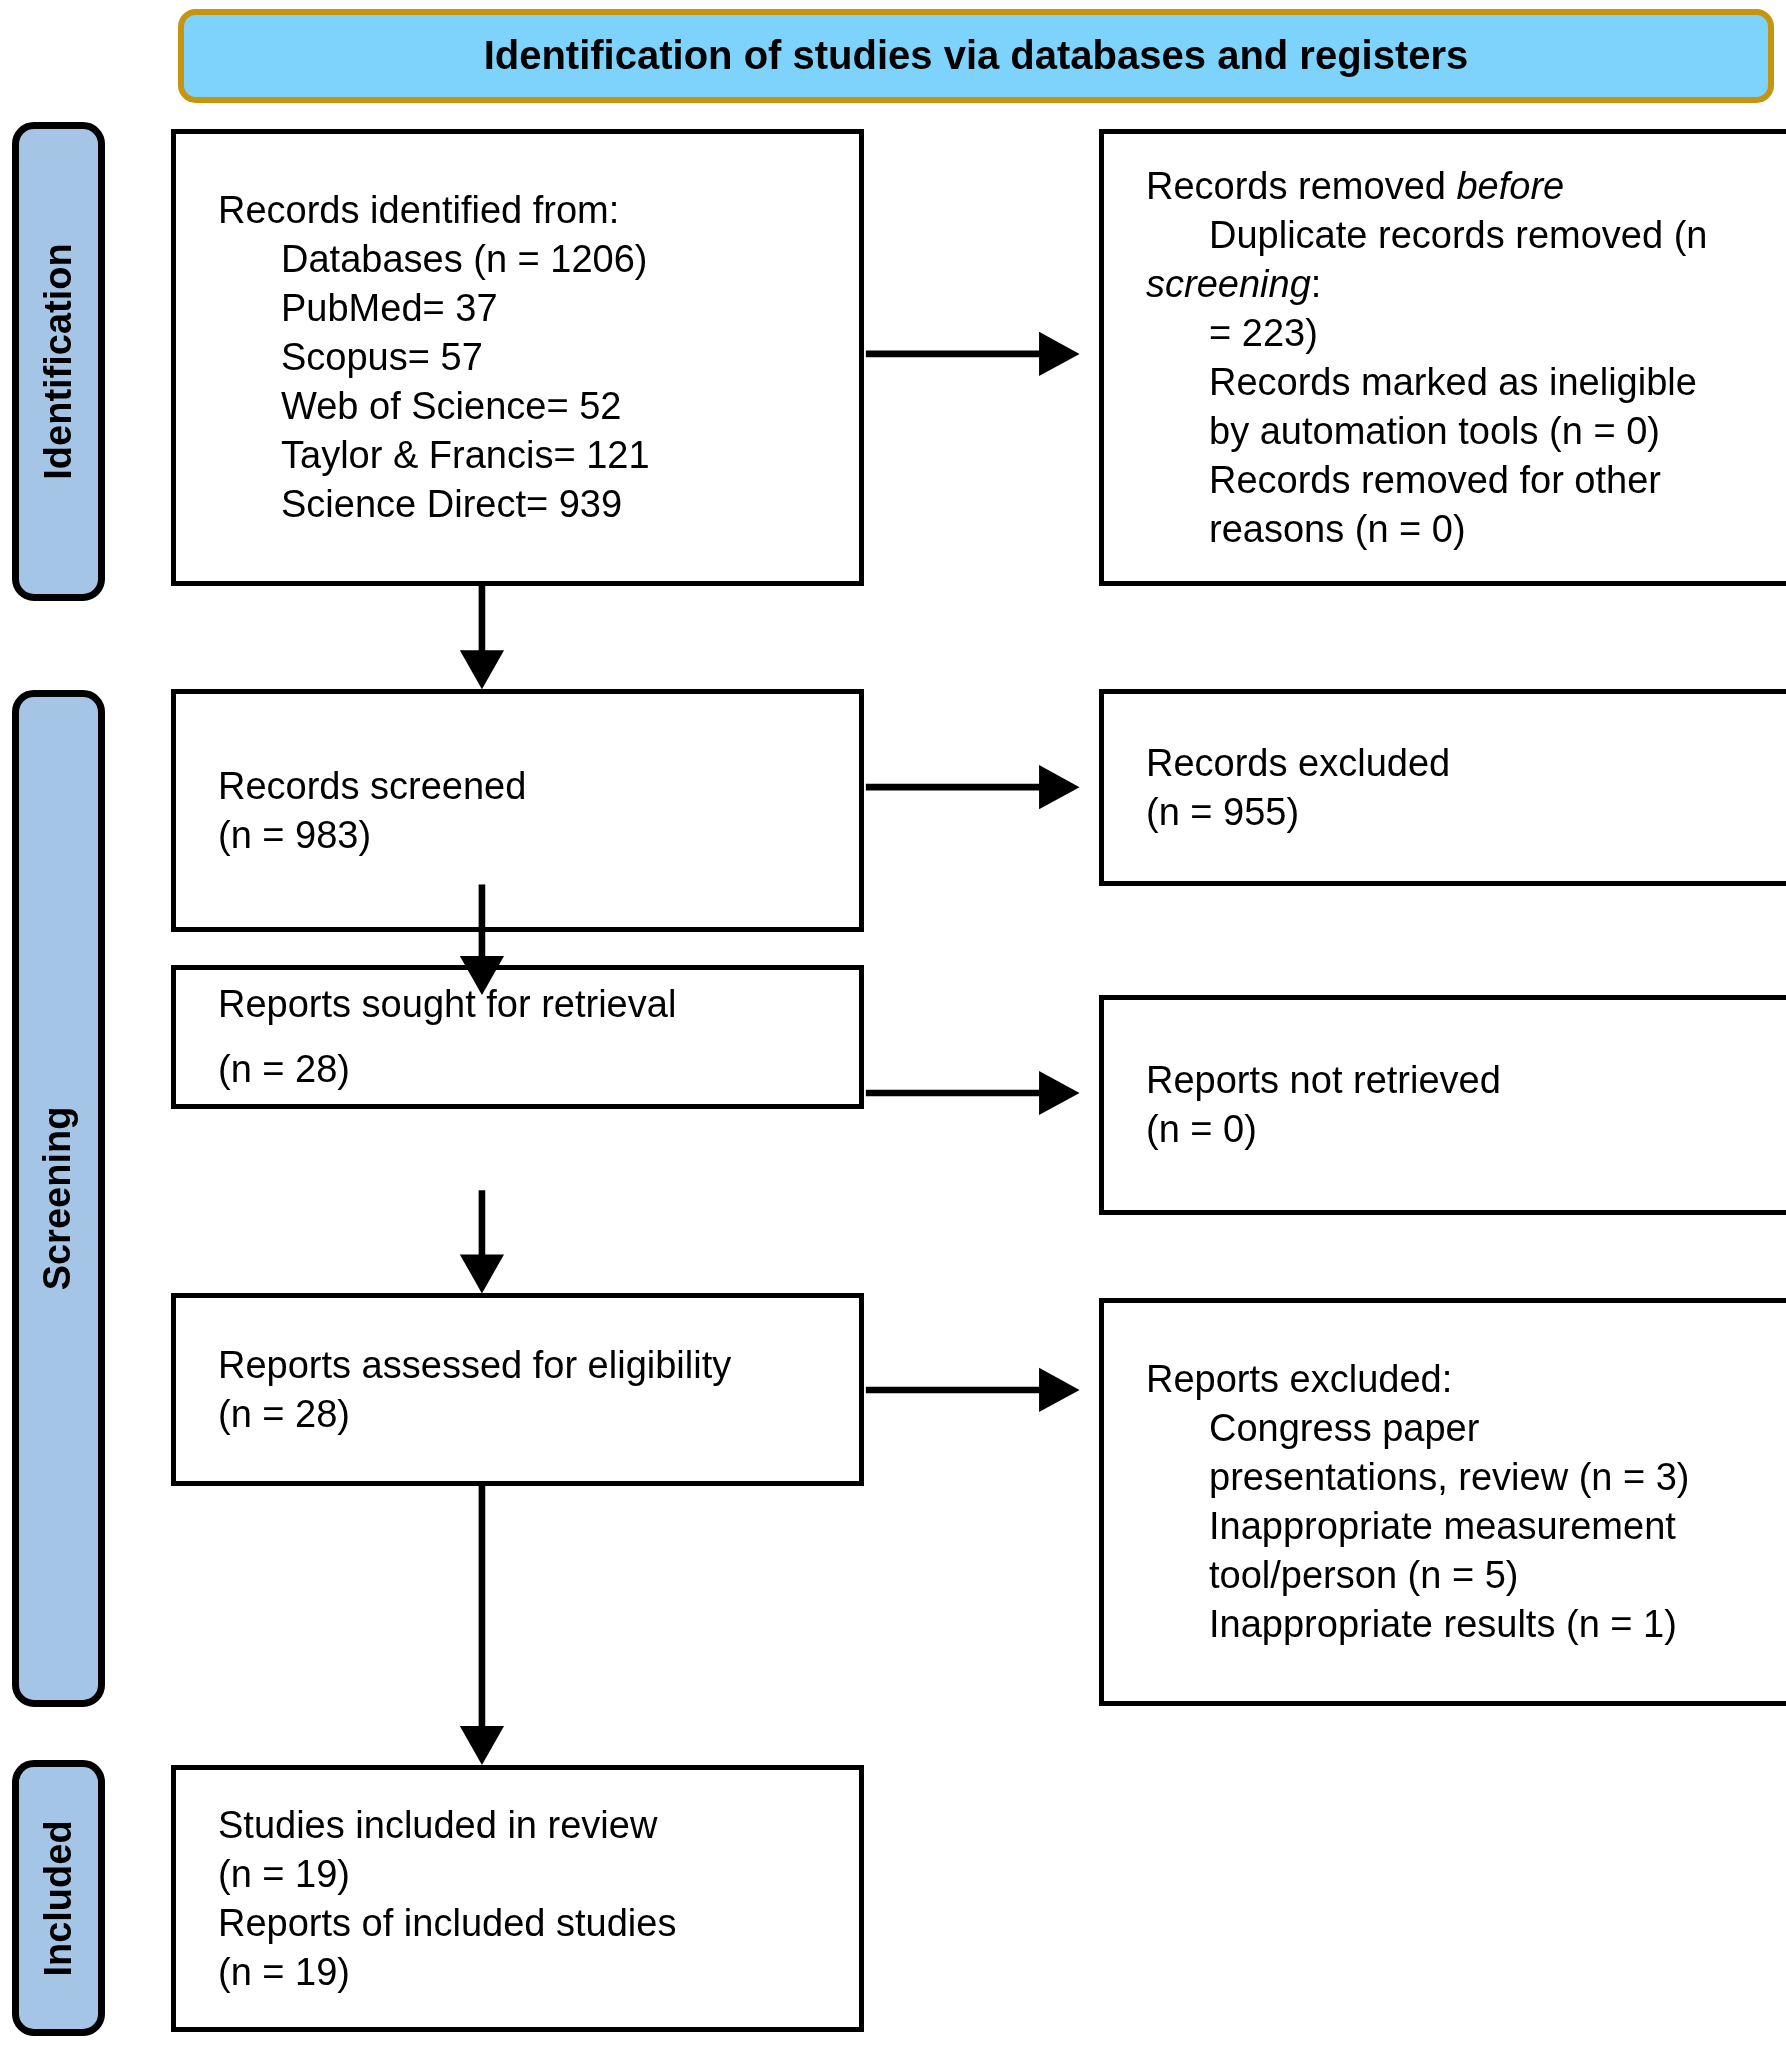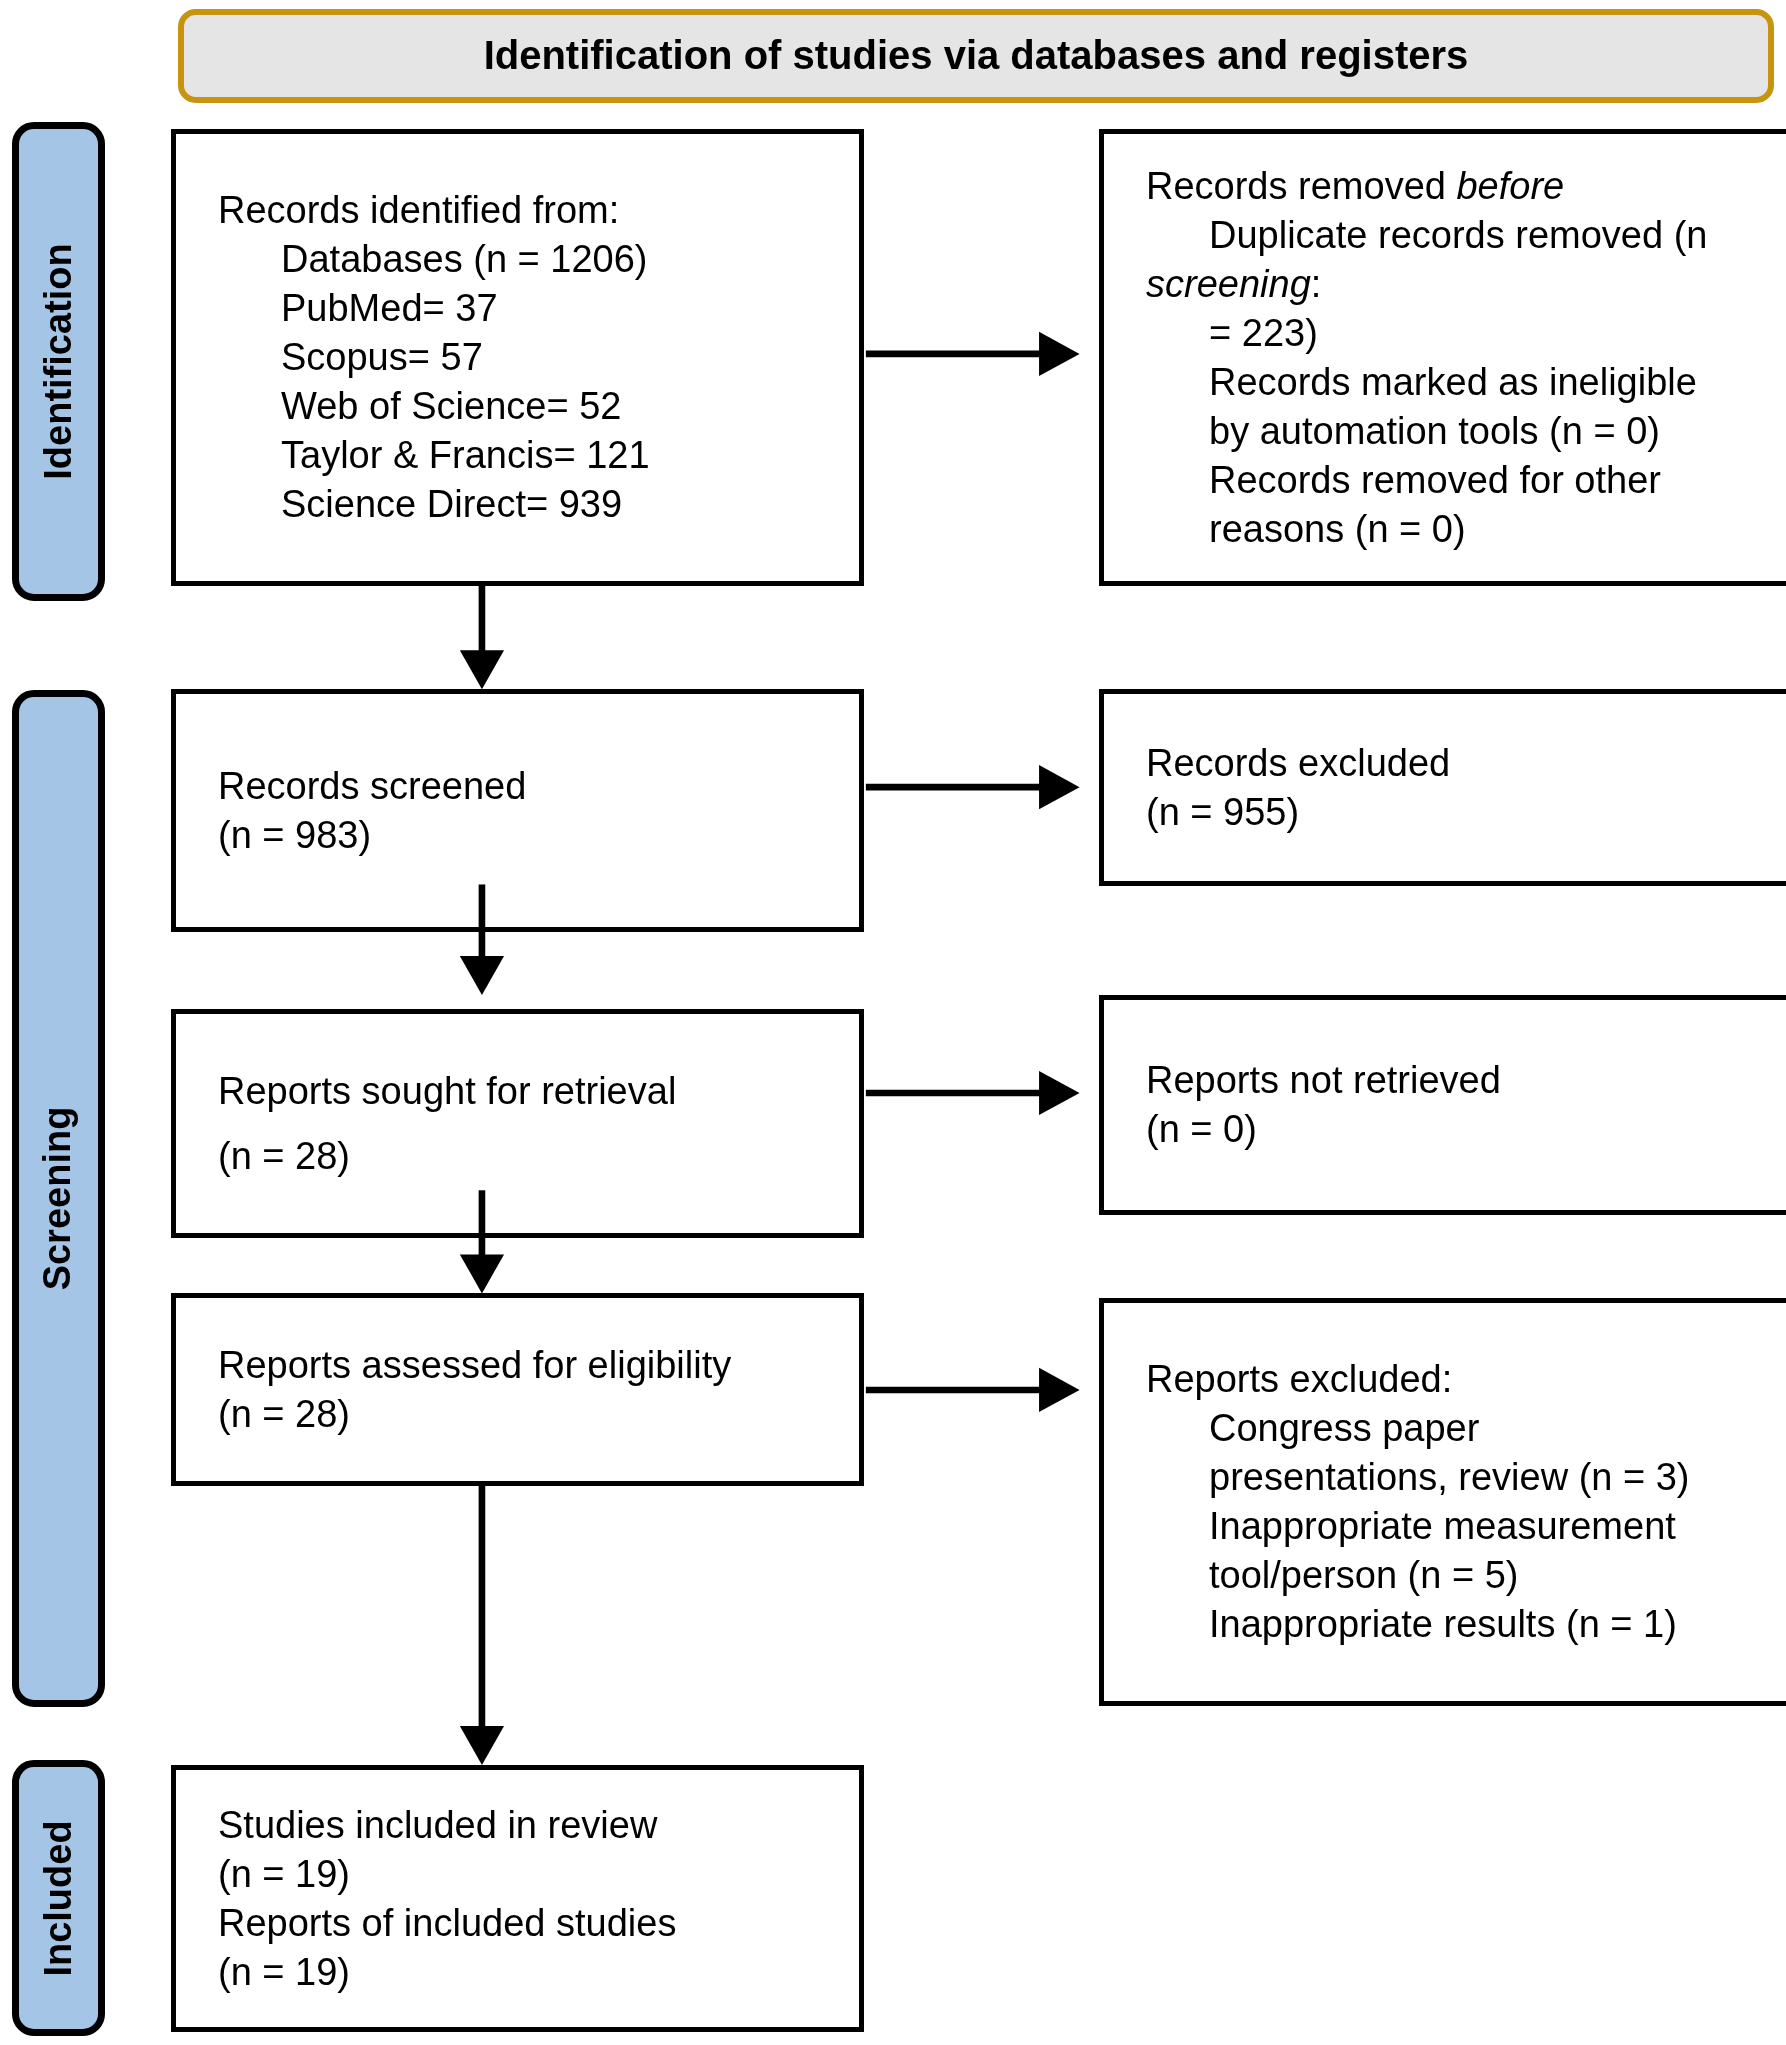--- a/index.html
+++ b/index.html
@@ -10,21 +10,21 @@
     background: #ffffff;
     font-family: "Liberation Sans", sans-serif;
     color: #000000;
   }
   
   .banner {
     position: absolute;
     left: 178px; top: 8.8px;
     width: 1596px; height: 94px;
     box-sizing: border-box;
-    background: #e5e5e5;
+    background: #7dd3fc;
     border: 6.6px solid #C6940E;
     border-radius: 17.7px;
     display: flex;
     align-items: center;
     justify-content: center;
     font-size: 40px;
     font-weight: bold;
   }
   
   .stage {
@@ -64,21 +64,21 @@
   }
   .box .line { white-space: nowrap; }
   .box .line.indent { padding-left: 63px; }
   .box .it { font-style: italic; }
   .col-l { left: 171px; width: 693px; }
   .col-r { left: 1080px; width: 700px; margin-left: 19px; }
   #box-records-identified   { top: 129px;  height: 457px; }
   #box-records-removed      { top: 129px;  height: 457px; }
   #box-records-screened     { top: 689px;  height: 243px; }
   #box-records-excluded     { top: 689px;  height: 197px; }
-  #box-reports-sought       { top: 1009px; height: 229px; gap: 16px; }
+  #box-reports-sought       { top: 965px; height: 144px; gap: 16px; }
   #box-reports-not-retrieved{ top: 995px; height: 220px; }
   #box-reports-assessed     { top: 1293px; height: 193px; }
   #box-reports-excluded     { top: 1298px; height: 408px; }
   #box-studies-included     { top: 1765px; height: 267px; }
   
   .arrows {
     position: absolute;
     left: 0; top: 0;
     pointer-events: none;
   }

